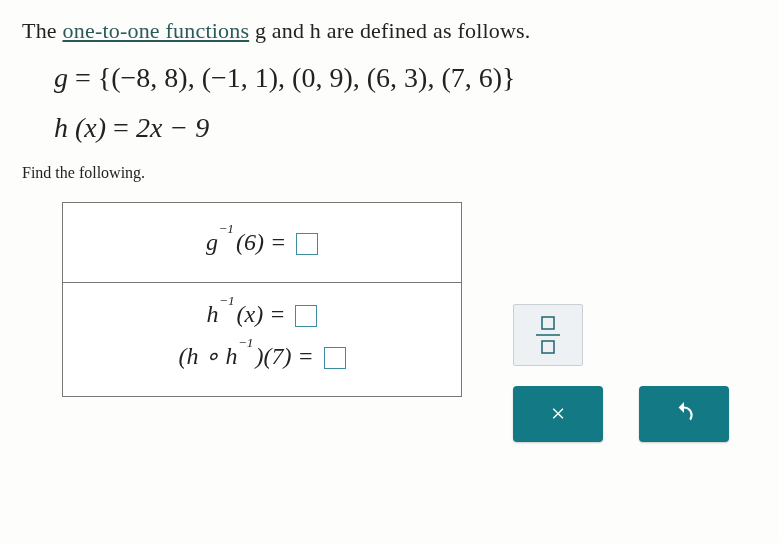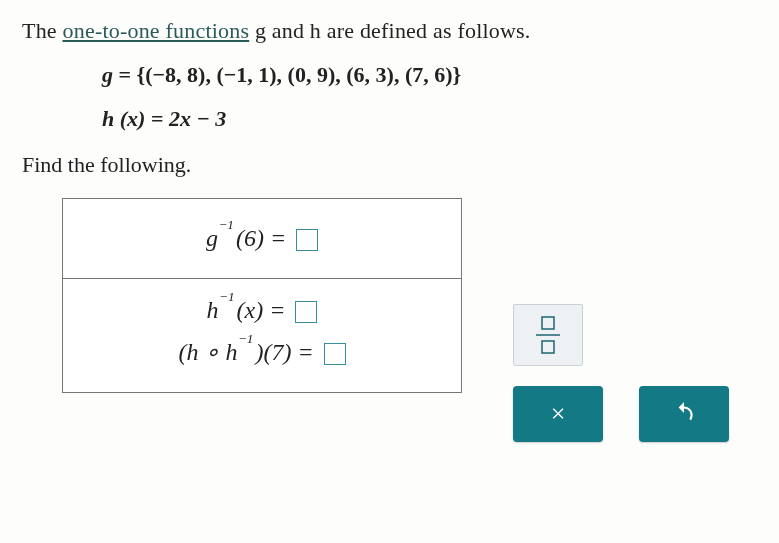--- a/index.html
+++ b/index.html
@@ -15,28 +15,27 @@
     .prompt-text {
       font-size: 22px;
       letter-spacing: 0.2px;
     }
     .underlined {
       text-decoration: underline;
       color: #2a5a5a;
       text-align: center;
     }
     .math-block {
-      margin: 18px 0 10px 80px;
-      font-size: 22px;
+      margin: 18px 0 10px 32px;
+      font-size: 28px;
       font-style: italic;
-      font-weight: bold;
     }
     .math-block .upright { font-style: normal; }
     .find-text {
-      font-size: 22px;
+      font-size: 16px;
       margin-top: 20px;
     }
     .answer-table {
       margin-top: 20px;
       margin-left: 40px;
       border: 1px solid #777;
       border-collapse: collapse;
       width: 400px;
       background: #fff;
     }
@@ -113,21 +112,21 @@
 
 <div class="prompt-text">
   <span>The </span><span class="underlined">one-to-one functions</span><span> g and h are defined as follows.</span>
 </div>
 
 <div class="math-block">
   <span>g</span><span class="upright"> = </span><span class="upright">{(−8, 8), (−1, 1), (0, 9), (6, 3), (7, 6)}</span>
 </div>
 
 <div class="math-block">
-  <span>h (x)</span><span class="upright"> = </span><span>2x − 3</span>
+  <span>h (x)</span><span class="upright"> = </span><span>2x − 9</span>
 </div>
 
 <div class="find-text">Find the following.</div>
 
 <table class="answer-table">
   <tbody>
       <tr>
     <td>
       <span class="rel"><span class="main">g</span><span class="exp">−1</span></span>&nbsp;&nbsp;&nbsp;<span>(6)</span><span class="upright"> = </span><span class="answer-box"></span>
     </td>

